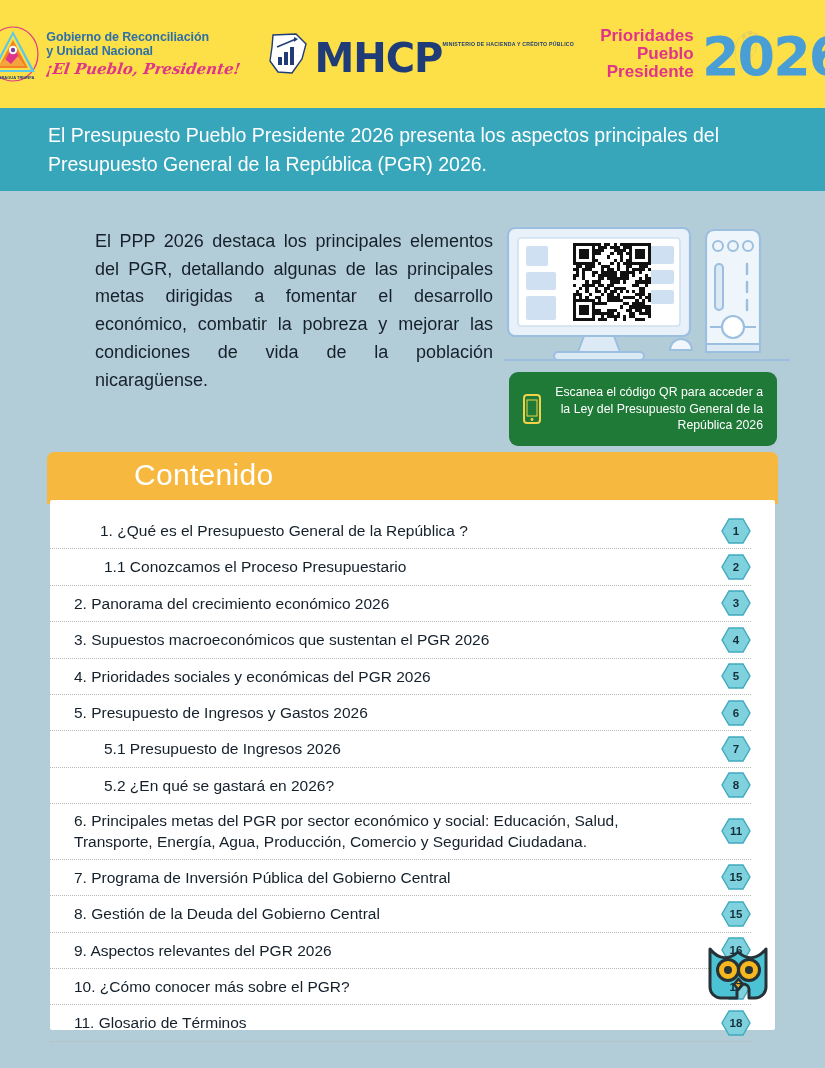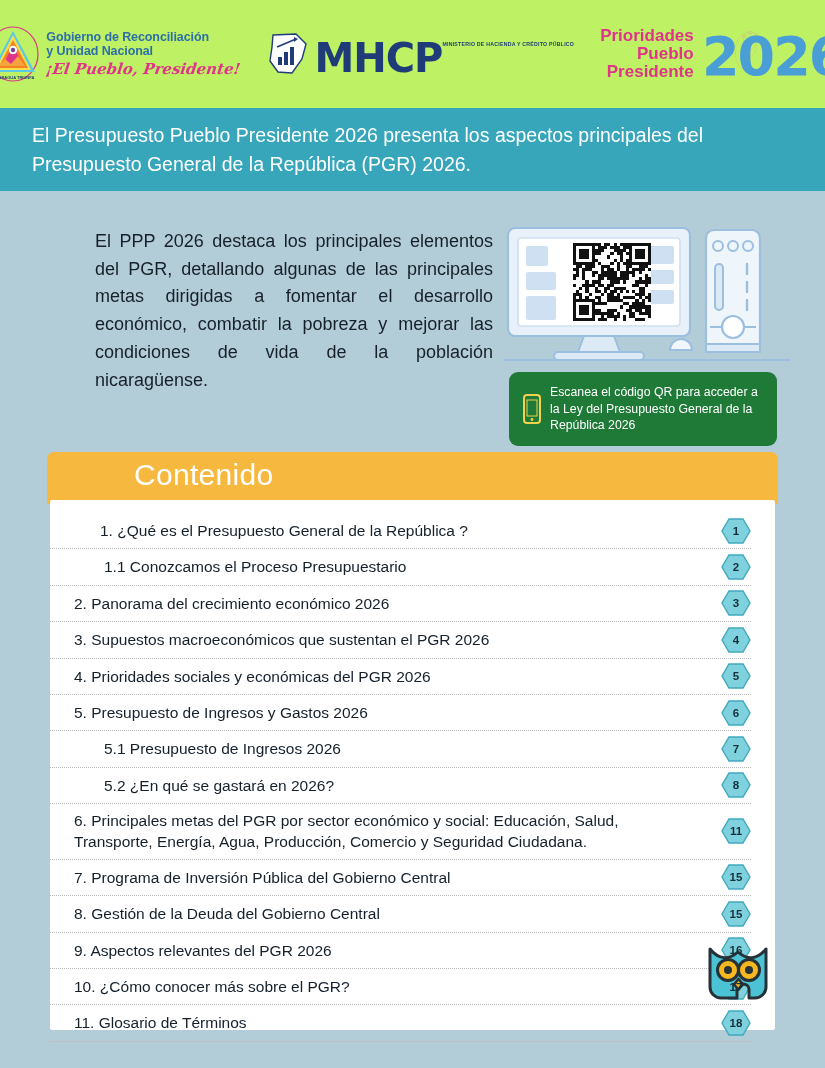--- a/index.html
+++ b/index.html
@@ -7,21 +7,21 @@
     width: 825px; height: 1068px;
     font-family: "Liberation Sans", sans-serif;
     background: #b3cdd8;
     overflow: hidden;
   }
   .page { position: relative; width: 825px; height: 1068px; background: #b3cdd8; }
 
   
   .header {
     position: absolute; left: 0; top: 0; width: 825px; height: 108px;
-    background: #bef264;
+    background: #fde047;
     display: flex; align-items: center; justify-content: center; gap: 26px;
   }
   .logo-gov { display: flex; align-items: center; gap: 7px; }
   .gov-emblem { width: 52px; height: 56px; flex: 0 0 52px; }
   .gov-text { display: flex; flex-direction: column; line-height: 1.12; }
   .gov-line {
     font-size: 12.5px; font-weight: bold; color: #2e6fa8;
     letter-spacing: -0.1px; white-space: nowrap;
   }
   .gov-slogan {
@@ -54,21 +54,21 @@
   .year-wrap svg { display: block; }
 
   
   .banner {
     position: absolute; left: 0; top: 108px; width: 825px; height: 83px;
     background: #37a6bb;
     display: flex; align-items: center;
   }
   .banner-text {
     color: #ffffff; font-size: 19.5px; line-height: 1.45;
-    margin-left: 32px; max-width: 730px; font-weight: normal;
+    margin-left: 48px; max-width: 730px; font-weight: normal;
   }
 
   
   .intro-text {
     position: absolute; left: 55px; top: 228px; width: 398px;
     font-size: 18px; line-height: 1.54; color: #16202a;
     text-align: justify;
     margin-left: 40px;
   }
 
@@ -82,21 +82,21 @@
 
   
   .qr-box {
     position: absolute; left: 509px; top: 372px; width: 268px; height: 74px;
     background: #1f7a37; border-radius: 9px;
     display: flex; align-items: center; gap: 9px; padding: 0 14px;
   }
   .phone-icon { flex: 0 0 18px; width: 18px; height: 30px; }
   .qr-box-text {
     color: #ffffff; font-size: 12.3px; line-height: 1.35;
-    text-align: left; flex: 1;
+    text-align: right; flex: 1;
   }
 
   
   .toc-header {
     position: absolute; left: 47px; top: 452px; width: 731px; height: 52px;
     background: #f7b83f; border-radius: 7px 7px 0 0;
   }
   .toc-title {
     position: absolute; left: 134px; top: 458px;
     color: #ffffff; font-size: 30px; font-weight: normal;

